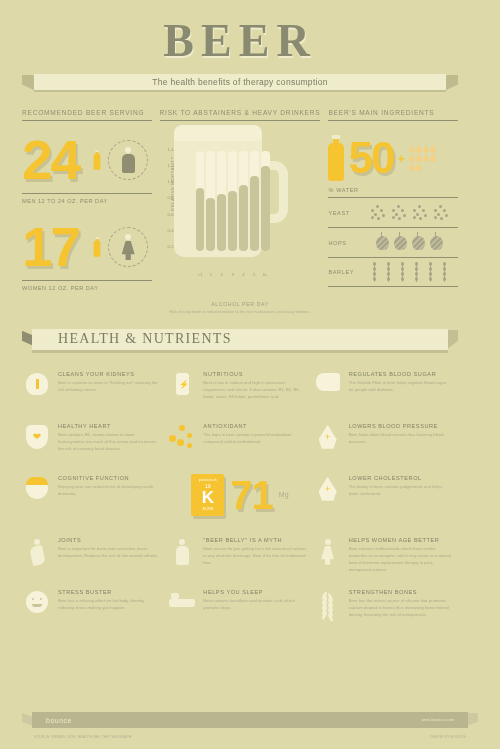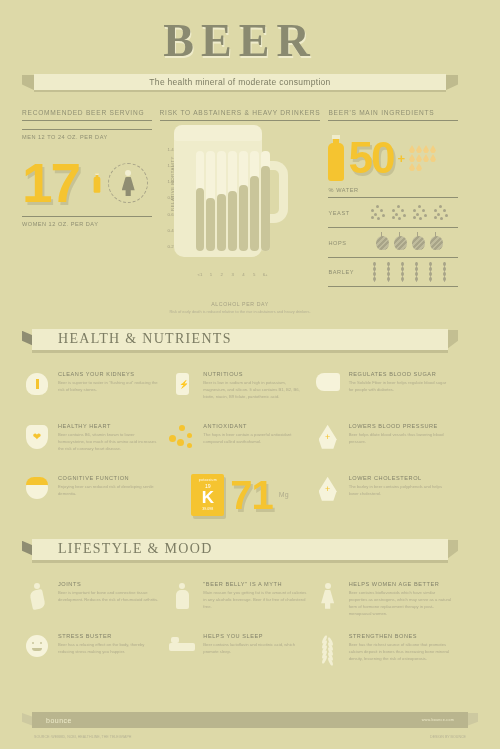--- a/index.html
+++ b/index.html
@@ -260,30 +260,46 @@
 <div class="page">
 
   <div class="hero">
     <div class="hero-title">BEER</div>
   </div>
 
   <div class="ribbon-wrap">
     <div class="ribbon-tail-l"></div>
     <div class="ribbon-tail-r"></div>
     <div class="ribbon">
-      <span class="ribbon-text">The health mineral of moderate consumption</span>
+      <span class="ribbon-text">The health benefits of therapy consumption</span>
     </div>
   </div>
 
   <div class="top-row">
 
     <div class="panel">
       <div class="panel-title">RECOMMENDED BEER SERVING</div>
 
       <div class="serve-block">
+        <div class="serve-main">
+          <span class="serve-num">24</span>
+          <span class="serve-icons">
+            <span class="bottle" style="transform:scale(.42)">
+              <span class="bottle-body"></span>
+                <span class="bottle-neck"></span>
+                <span class="bottle-cap"></span>
+            </span>
+            <span class="dashcircle">
+              <span class="ico-person">
+                  <em></em>
+                  <b style="background:#8f8d72"></b>
+                </span>
+            </span>
+          </span>
+        </div>
         <div class="serve-note">MEN  12 TO 24 OZ. PER DAY</div>
       </div>
 
       <div class="serve-block" style="margin-top:12px">
         <div class="serve-main">
           <span class="serve-num">17</span>
           <span class="serve-icons">
             <span class="bottle" style="transform:scale(.42)">
               <span class="bottle-body"></span>
                 <span class="bottle-neck"></span>
@@ -595,27 +611,20 @@
             <span style="color:#f5c430;font-size:9px">+</span>
           </span>
         </div>
         <div class="cell-txt">
           <div class="cell-h">LOWER CHOLESTEROL</div>
           <div class="cell-p">The barley in beer contains polyphenols and helps lower cholesterol.</div>
         </div>
       </div>
     </div>
 
-  <div class="sec-wrap" style="margin-top:18px">
-    <div class="sec-tail-l"></div>
-    <div class="sec-tail-r"></div>
-    <div class="sec-band">
-      <span class="sec-title">LIFESTYLE &amp; MOOD</span>
-    </div>
-  </div>
 
   <div class="grid" id="lifestyle-grid">
       <div class="cell">
         <div class="cell-ico">
           <span class="ico-person">
             <em></em>
             <b style="border-radius:6px 2px 6px 2px;transform:rotate(-12deg)"></b>
           </span>
         </div>
         <div class="cell-txt">

